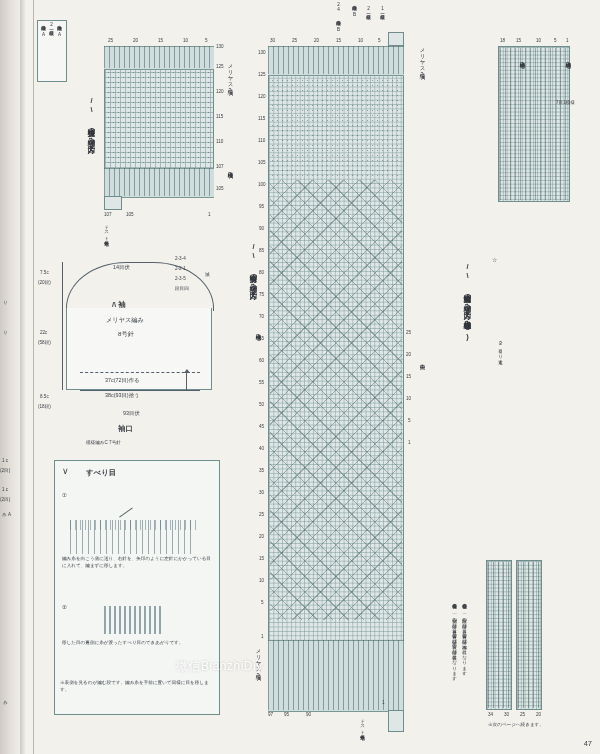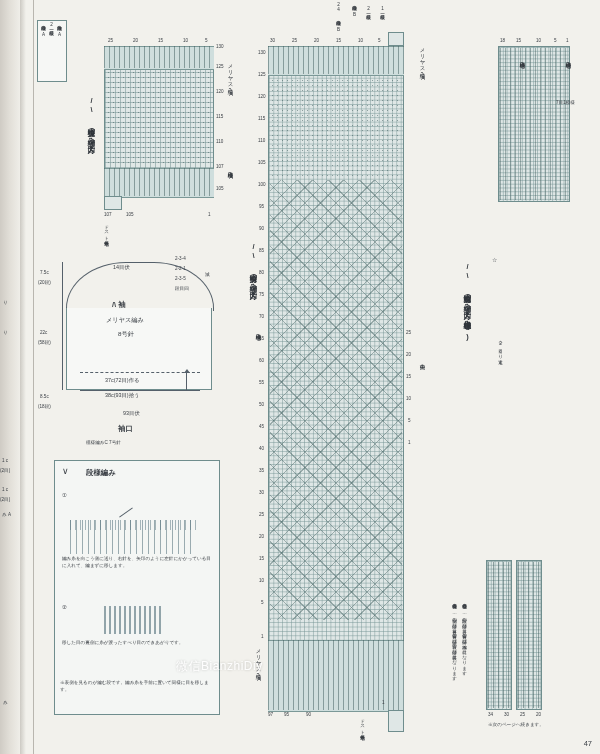--- a/index.html
+++ b/index.html
@@ -200,21 +200,21 @@
   <div class="t xs" style="left:105px;top:392px;">38c(93目)拾う</div>
   <div class="dash" style="left:80px;top:372px;width:120px;"></div>
   <div class="line arrowup" style="left:186px;top:372px;width:1px;height:18px;"></div>
 
   <div class="t xs" style="left:123px;top:410px;">93目伏</div>
   <div class="t m bold" style="left:118px;top:424px;">袖口</div>
   <div class="t tiny" style="left:86px;top:440px;">模様編みC  7号針</div>
 
   <div class="legendbox" style="left:54px;top:460px;width:166px;height:255px;"></div>
   <div class="t l" style="left:62px;top:466px;">∨</div>
-  <div class="t m bold" style="left:86px;top:468px;">段様編み</div>
+  <div class="t m bold" style="left:86px;top:468px;">すべり目</div>
 
   <div class="t xs" style="left:62px;top:492px;">①</div>
 
   <div class="knit" style="left:70px;top:520px;width:126px;height:34px;"></div>
   <div class="knitv" style="left:70px;top:520px;width:126px;height:10px;opacity:.8;"></div>
   <div class="line" style="left:118px;top:512px;width:16px;height:1px;transform:rotate(-35deg);"></div>
 
   <div class="t tiny" style="left:62px;top:556px;width:150px;white-space:normal;line-height:1.5;">編み糸を向こう側に送り、右針を、矢印のように左針にかかっている目に入れて、編まずに移します。</div>
 
   <div class="t xs" style="left:62px;top:604px;">②</div>

